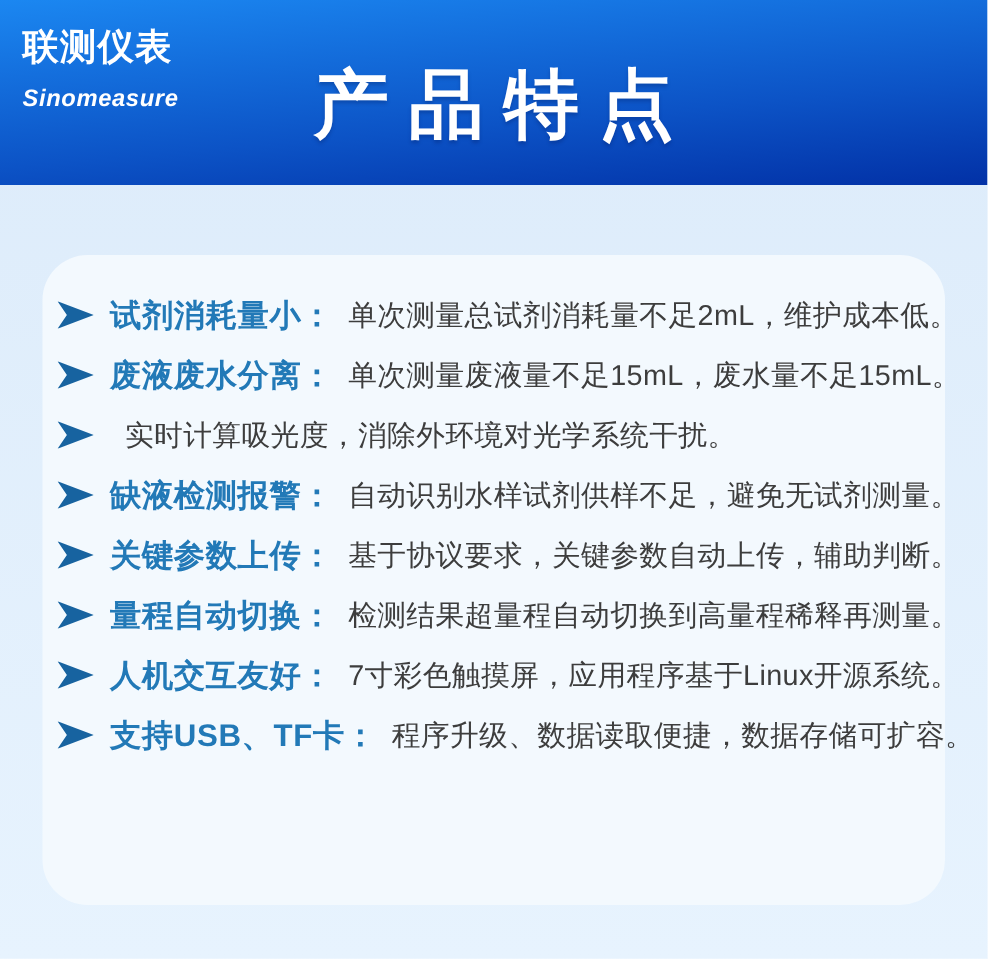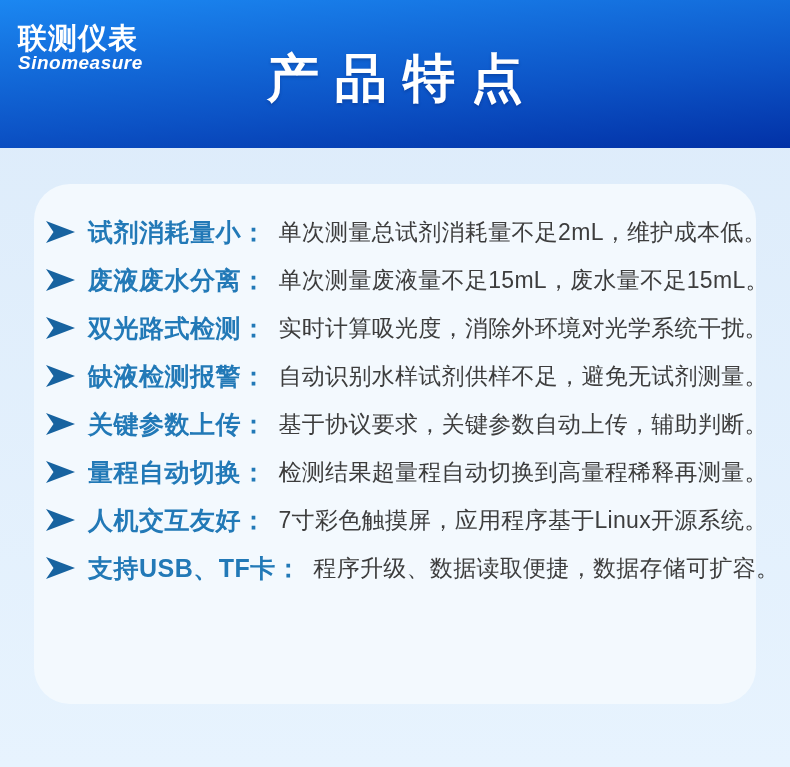--- a/index.html
+++ b/index.html
@@ -24,35 +24,35 @@
     width:790px;height:148px;
     background:linear-gradient(175deg,var(--header-top) 0%,var(--header-mid) 62%,var(--header-bottom) 100%);
   }
   .logo{
     position:absolute;left:18px;top:24px;color:#ffffff;line-height:1;
   }
   .logo-cn{
     font-size:29px;font-weight:bold;letter-spacing:1px;display:block;
   }
   .logo-en{
-    font-size:19px;font-weight:bold;font-style:italic;display:block;margin-top:0;letter-spacing:0.5px;
+    font-size:19px;font-weight:bold;font-style:italic;display:block;margin-top:17px;letter-spacing:0.5px;
   }
   .page-title{
     position:absolute;left:0;right:0;top:44px;
     text-align:center;
     color:#ffffff;
-    font-size:52px;
+    font-size:60px;
     font-weight:bold;
     letter-spacing:16px;
     text-indent:16px;
     text-shadow:0 2px 3px rgba(0,20,80,0.25);
   }
   .content{
     width:790px;height:619px;
-    padding-top:36px;
+    padding-top:56px;
     text-align:center;
   }
   .card{
     width:722px;height:520px;
     margin:0 auto;
     background:var(--card-bg);
     border-radius:36px;
     padding:24px 10px 0 12px;
   }
   .feature-row{
@@ -115,21 +115,20 @@
     <span class="feature-desc">单次测量废液量不足15mL，废水量不足15mL。</span>
   </div>
 
 
   <div class="feature-row">
     <span class="arrow">
       <svg width="29" height="22" viewBox="0 0 29 22" xmlns="http://www.w3.org/2000/svg">
         <path d="M0 0 L29 11 L0 22 L7.5 11 Z" fill="#1763a0"></path>
       </svg>
     </span>
-    <span class="feature-label">双光路式检测：</span>
     <span class="feature-desc">实时计算吸光度，消除外环境对光学系统干扰。</span>
   </div>
 
   <div class="feature-row">
     <span class="arrow">
       <svg width="29" height="22" viewBox="0 0 29 22" xmlns="http://www.w3.org/2000/svg">
         <path d="M0 0 L29 11 L0 22 L7.5 11 Z" fill="#1763a0"></path>
       </svg>
     </span>
     <span class="feature-label">缺液检测报警：</span>

